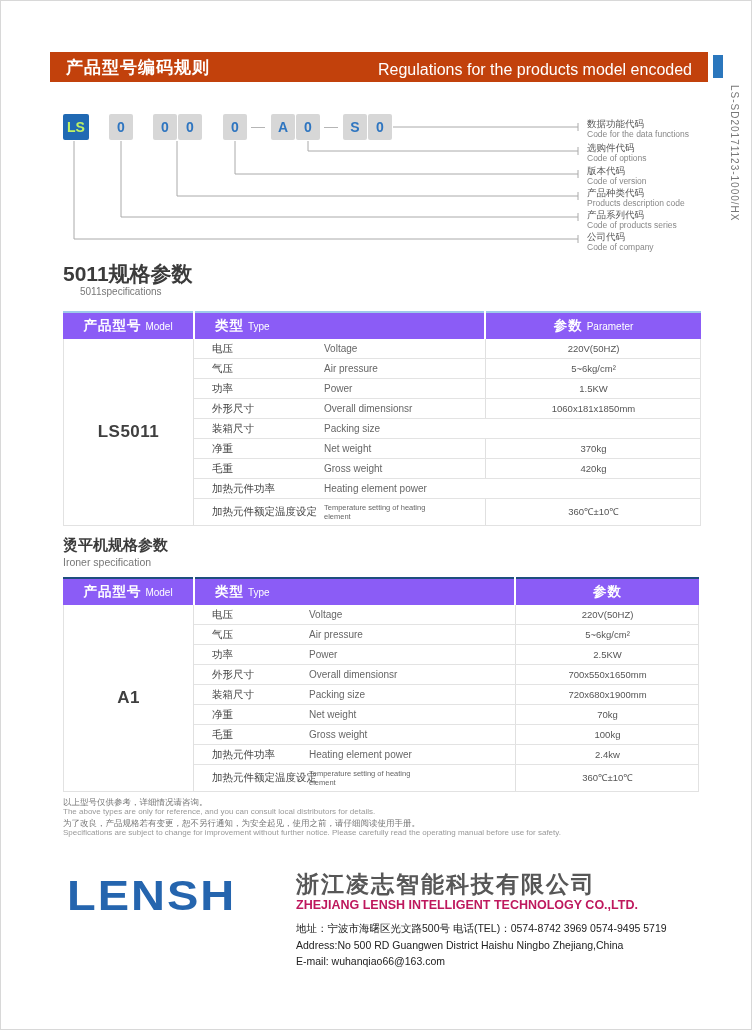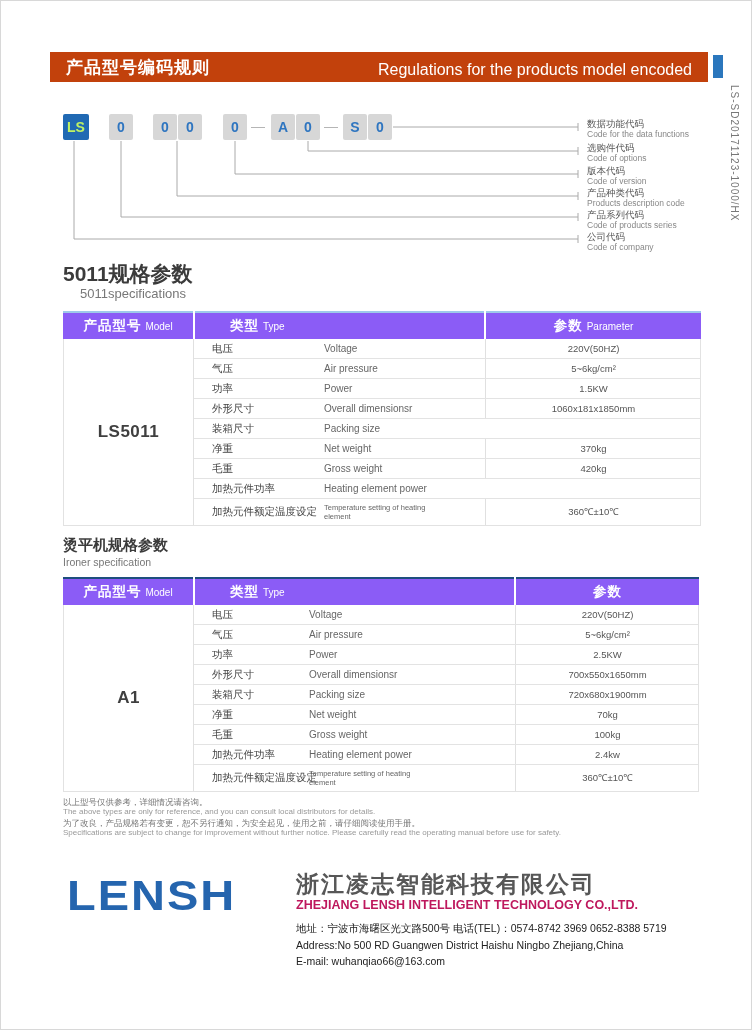--- a/index.html
+++ b/index.html
@@ -31,21 +31,21 @@
   .sec-title { position:absolute; left:62px; color:#3b3b3b; font-weight:bold; }
   .sec-sub   { position:absolute; left:62px; color:#777; }
 
   
   .thead { position:absolute; left:62px; height:28px; display:flex; }
   .thead .hc { background:#8b5cf6; color:#fff; display:flex; align-items:center; height:28px; }
   .thead .gap { width:2px; background:#fff; }
   .hc .cn { font-size:13.5px; font-weight:bold; letter-spacing:1px; }
   .hc .en { font-size:10px; margin-left:4px; }
   .hc.center { justify-content:center; }
-  .hc.left { padding-left:35px; }
+  .hc.left { padding-left:20px; }
   .t1 .hc { border-top:2px solid #9ec9ea; }
   .t2 .hc { border-top:2px solid #1d4e7e; }
 
   .tbody { position:absolute; left:62px; border:1px solid #e2e2e2; border-top:none; background:#fff; }
   .modelcell { position:absolute; left:0; top:0; bottom:0; width:130px;
                border-right:1px solid #e0e0e0; display:flex; align-items:center;
                justify-content:center; font-weight:bold; font-size:17px; color:#3f3f3f;
                letter-spacing:0.5px; }
   .rows { margin-left:130px; }
   .trow { position:relative; height:20px; line-height:19px; border-bottom:1px solid #e3e3e3; }
@@ -126,21 +126,21 @@
   <div class="codelabel" style="top:208px">
     <span class="cn">产品系列代码</span>
     <span class="en">Code of products series</span>
   </div>
   <div class="codelabel" style="top:230px">
     <span class="cn">公司代码</span>
     <span class="en">Code of company</span>
   </div>
 
   <div class="sec-title" style="top:259px; font-size:21px;">5011规格参数</div>
-  <div class="sec-sub" style="top:285px; font-size:13px;padding-left:17px;">5011specifications</div>
+  <div class="sec-sub" style="top:285px; font-size:10px;padding-left:17px;">5011specifications</div>
 
   <div class="thead t1" style="top:310px; width:638px;">
     <div class="hc center" style="width:130px">
       <span class="cn">产品型号</span>
       <span class="en">Model</span>
     </div>
     <div class="gap"></div>
     <div class="hc left" style="width:289px">
       <span class="cn">类型</span>
       <span class="en">Type</span>
@@ -272,17 +272,17 @@
   </div>
 
   <div class="note-cn" style="top:796px">以上型号仅供参考，详细情况请咨询。</div>
   <div class="note-en" style="top:806px">The above types are only for reference, and you can consult local distributors for details.</div>
   <div class="note-cn" style="top:817px">为了改良，产品规格若有变更，恕不另行通知，为安全起见，使用之前，请仔细阅读使用手册。</div>
   <div class="note-en" style="top:827px">Specifications are subject to change for improvement without further notice. Please carefully read the operating manual before use for safety.</div>
 
   <div class="logo">LENSH</div>
   <div class="co-cn">浙江凌志智能科技有限公司</div>
   <div class="co-en">ZHEJIANG LENSH INTELLIGENT TECHNOLOGY CO.,LTD.</div>
-  <div class="addr1">地址：宁波市海曙区光文路500号  电话(TEL)：0574-8742 3969     0652-8388 5719</div>
+  <div class="addr1">地址：宁波市海曙区光文路500号  电话(TEL)：0574-8742 3969     0574-9495 5719</div>
   <div class="addr2">Address:No 500 RD Guangwen District Haishu Ningbo Zhejiang,China</div>
   <div class="email">E-mail: wuhanqiao66@163.com</div>
 
 </div>
 
 </body></html>

